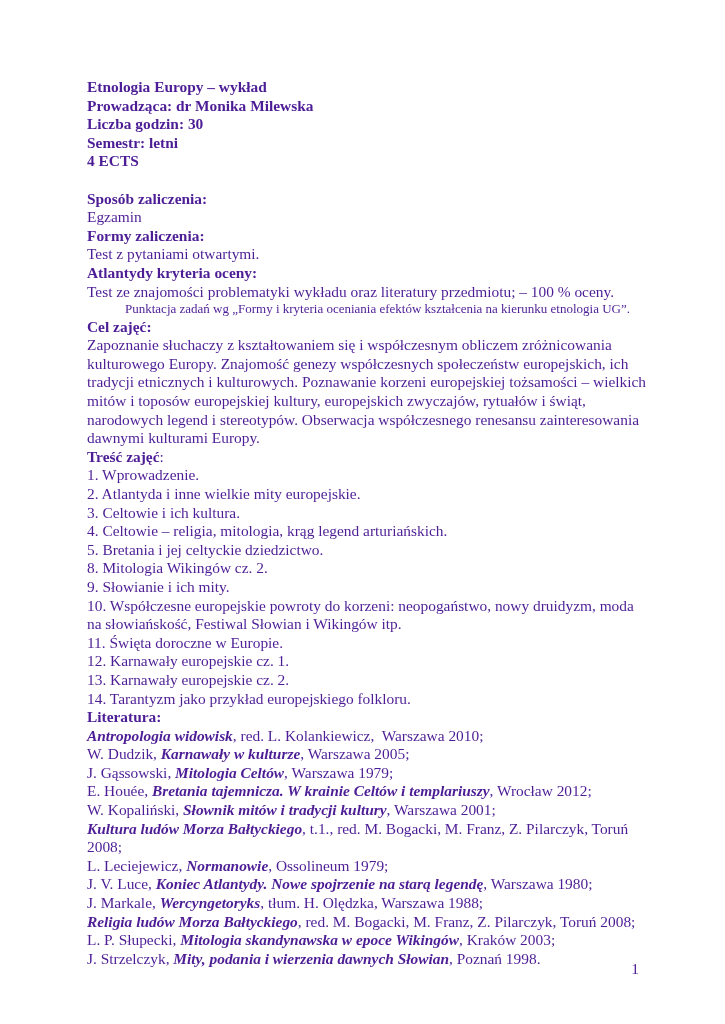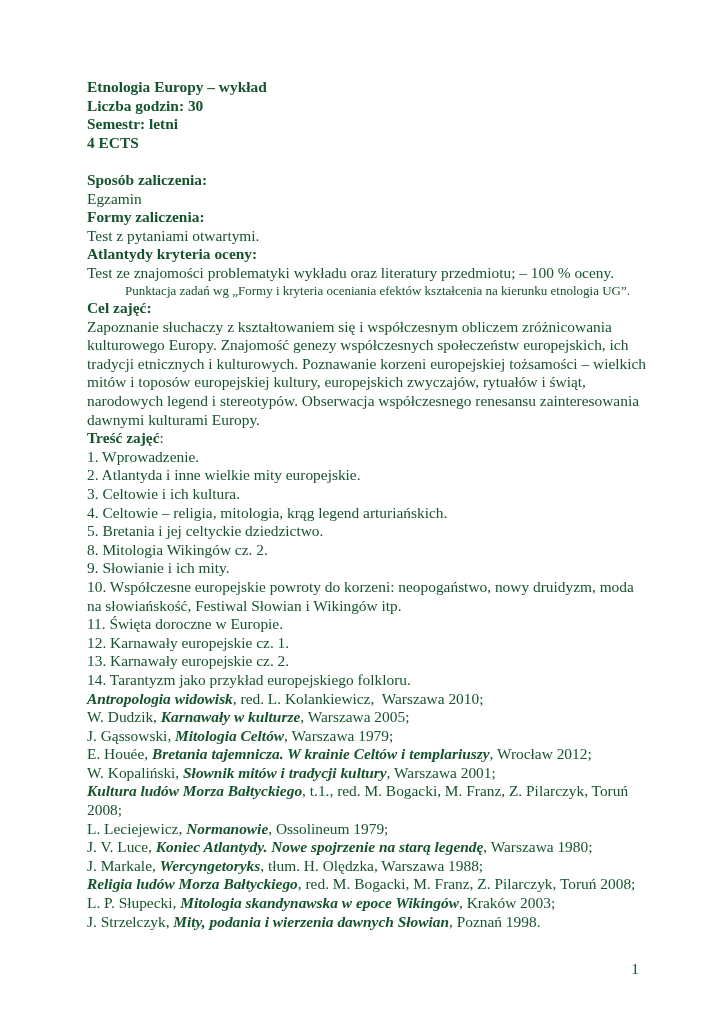--- a/index.html
+++ b/index.html
@@ -7,21 +7,21 @@
     padding: 0;
     background: #ffffff;
   }
   .page {
     position: relative;
     width: 725px;
     height: 1024px;
     background: #ffffff;
     overflow: hidden;
     font-family: "Liberation Serif", serif;
-    color: #14532d;
+    color: #4c1d95;
   }
   .content {
     position: absolute;
     left: 87px;
     top: 78px;
     width: 565px;
     font-size: 15.4px;
     line-height: 18.6px;
     text-align: left;
   }
@@ -42,20 +42,21 @@
   }
   .entry, .item, .line, .para { white-space: normal; }
 </style>
 </head>
 <body>
 
 <div class="page">
   <div class="content">
 
     <div class="line bold">Etnologia Europy – wykład</div>
+    <div class="line bold">Prowadząca: dr Monika Milewska</div>
     <div class="line bold">Liczba godzin: 30</div>
     <div class="line bold">Semestr: letni</div>
     <div class="line bold">4 ECTS</div>
 
     <div class="blank-line"></div>
 
     <div class="line bold">Sposób zaliczenia:</div>
     <div class="line">Egzamin</div>
 
     <div class="line bold">Formy zaliczenia:</div>
@@ -76,20 +77,21 @@
     <div class="item">4. Celtowie – religia, mitologia, krąg legend arturiańskich.</div>
     <div class="item">5. Bretania i jej celtyckie dziedzictwo.</div>
     <div class="item">8. Mitologia Wikingów cz. 2.</div>
     <div class="item">9. Słowianie i ich mity.</div>
     <div class="item">10. Współczesne europejskie powroty do korzeni: neopogaństwo, nowy druidyzm, moda na słowiańskość, Festiwal Słowian i Wikingów itp.</div>
     <div class="item">11. Święta doroczne w Europie.</div>
     <div class="item">12. Karnawały europejskie cz. 1.</div>
     <div class="item">13. Karnawały europejskie cz. 2.</div>
     <div class="item">14. Tarantyzm jako przykład europejskiego folkloru.</div>
 
+    <div class="line bold">Literatura:</div>
 
     <div class="entry"><span></span><span class="it">Antropologia widowisk</span><span>, red. L. Kolankiewicz,&nbsp; Warszawa 2010;</span></div>
     <div class="entry"><span>W. Dudzik, </span><span class="it">Karnawały w kulturze</span><span>, Warszawa 2005;</span></div>
     <div class="entry"><span>J. Gąssowski, </span><span class="it">Mitologia Celtów</span><span>, Warszawa 1979;</span></div>
     <div class="entry"><span>E. Houée, </span><span class="it">Bretania tajemnicza. W krainie Celtów i templariuszy</span><span>, Wrocław 2012;</span></div>
     <div class="entry"><span>W. Kopaliński, </span><span class="it">Słownik mitów i tradycji kultury</span><span>, Warszawa 2001;</span></div>
     <div class="entry"><span></span><span class="it">Kultura ludów Morza Bałtyckiego</span><span>, t.1., red. M. Bogacki, M. Franz, Z. Pilarczyk, Toruń 2008;</span></div>
     <div class="entry"><span>L. Leciejewicz, </span><span class="it">Normanowie</span><span>, Ossolineum 1979;</span></div>
     <div class="entry"><span>J. V. Luce, </span><span class="it">Koniec Atlantydy. Nowe spojrzenie na starą legendę</span><span>, Warszawa 1980;</span></div>
     <div class="entry"><span>J. Markale, </span><span class="it">Wercyngetoryks</span><span>, tłum. H. Olędzka, Warszawa 1988;</span></div>

